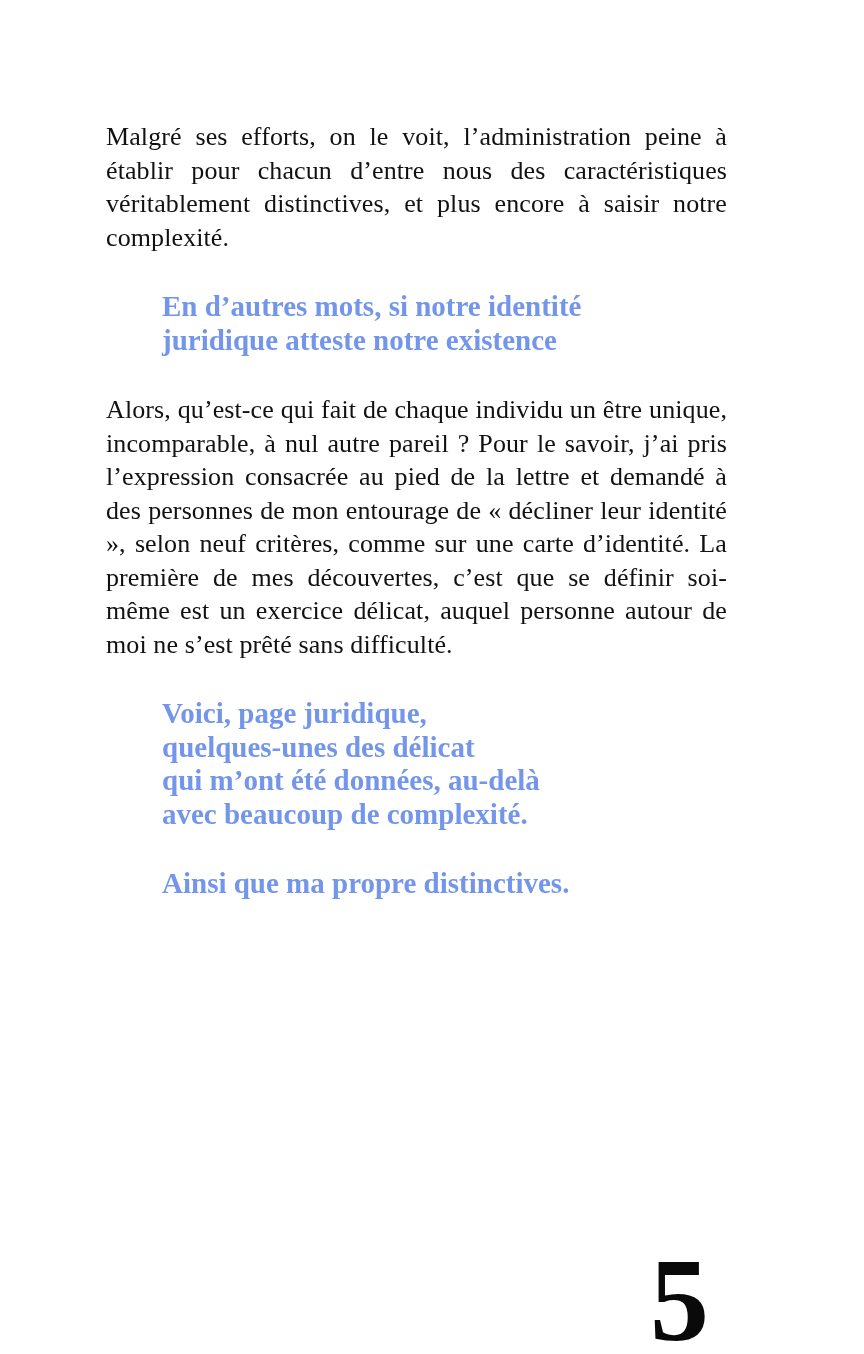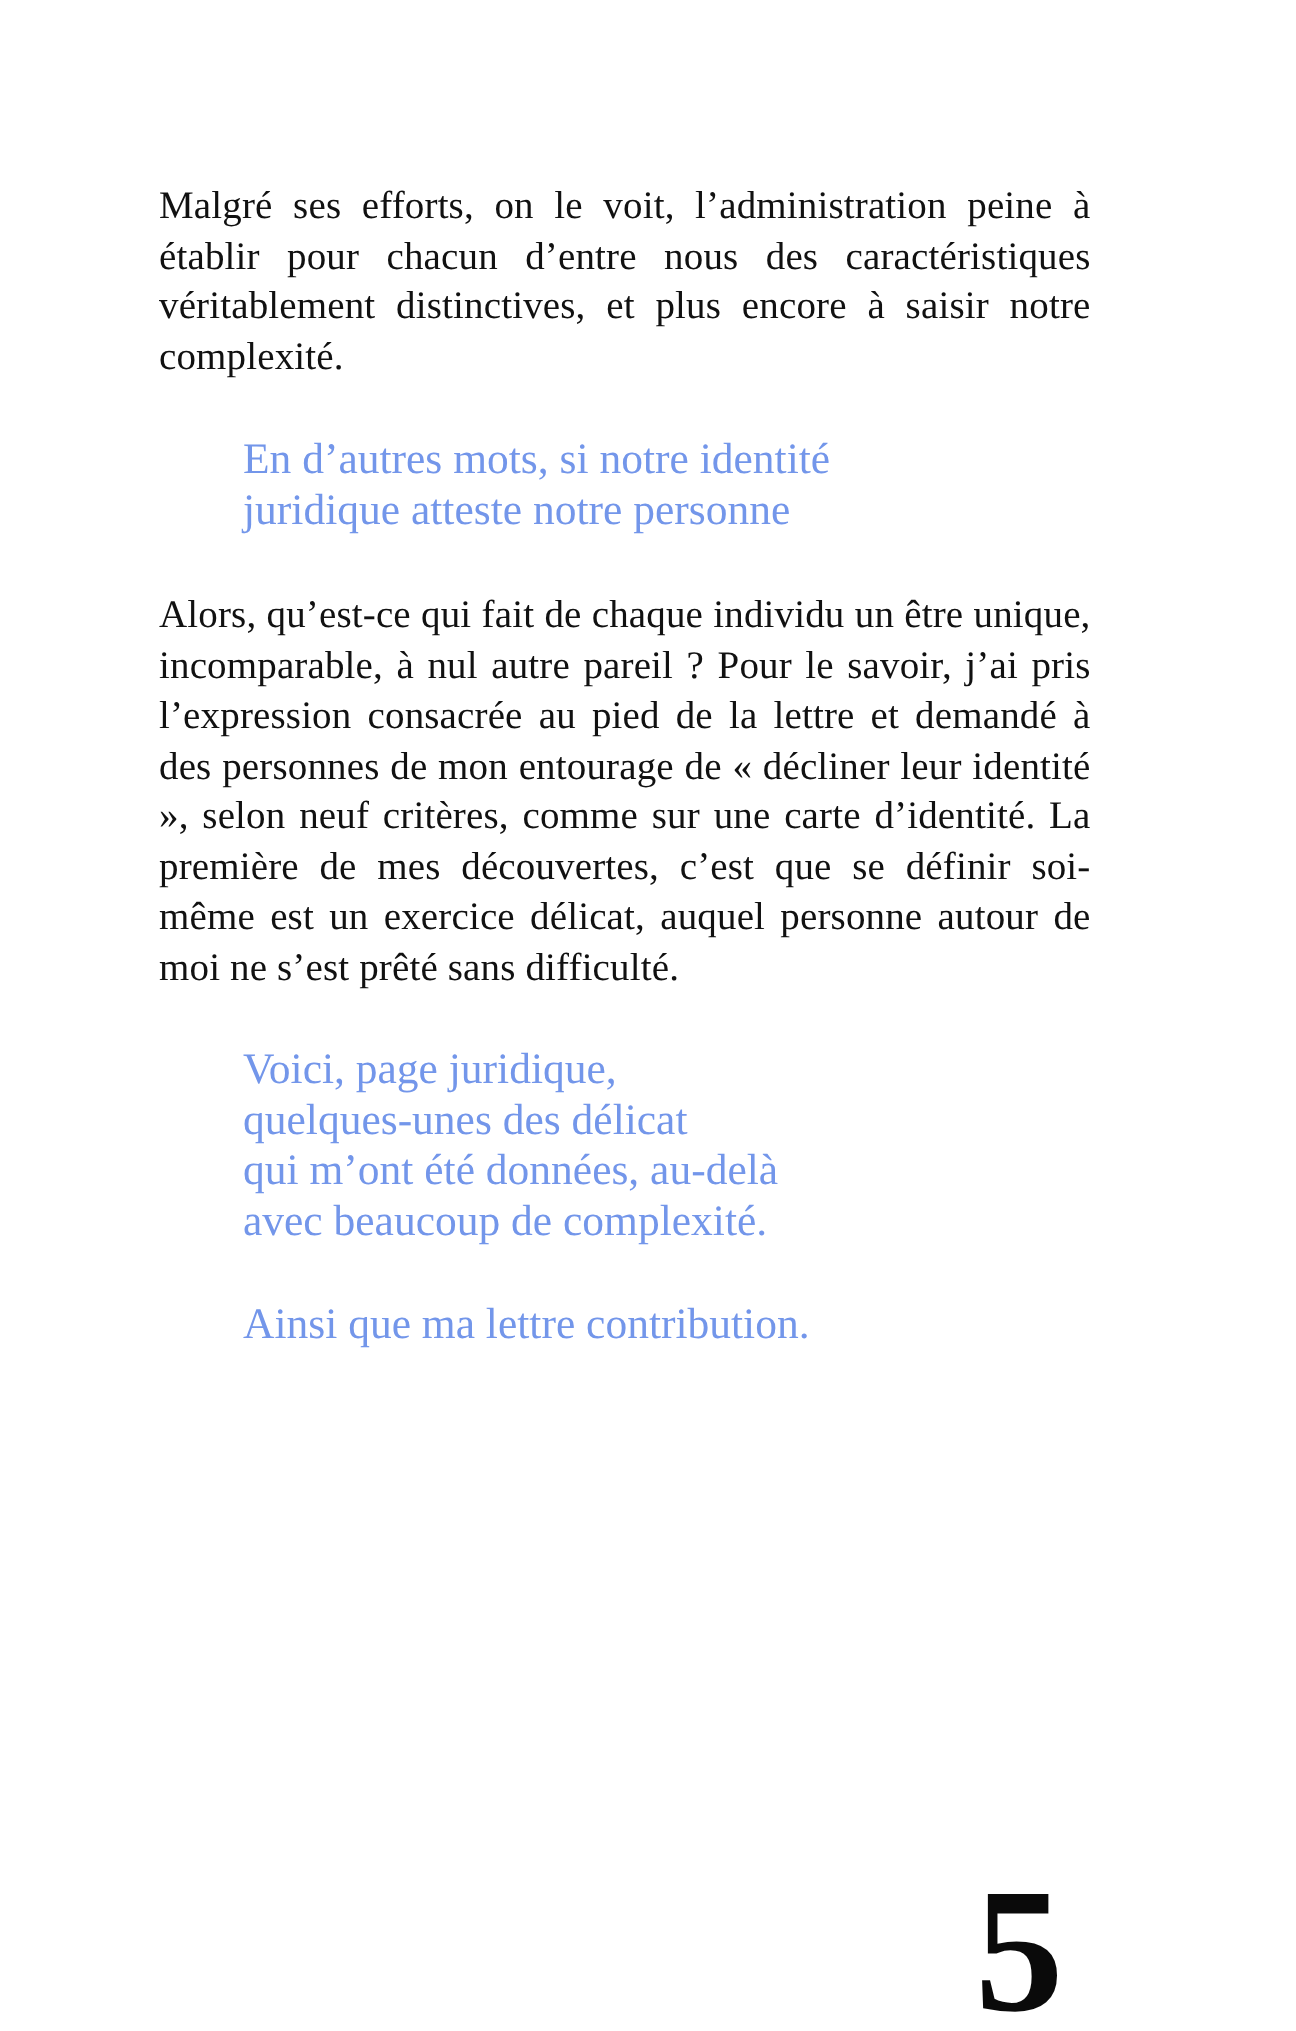--- a/index.html
+++ b/index.html
@@ -26,21 +26,21 @@
     margin: 0 0 36px 0;
     font-size: 26px;
     line-height: 33.5px;
     text-align: justify;
     color: #111111;
     letter-spacing: 0.1px;
   }
   .highlight-block {
     margin: 0 0 36px 56px;
     color: #7396ea;
-    font-weight: 400;
+    font-weight: 700;
     font-size: 29px;
     line-height: 33.5px;
   }
   .highlight-block .hl-line {
     white-space: nowrap;
   }
   .highlight-block.last {
     margin-top: 30px;
     margin-bottom: 0;
   }
@@ -58,32 +58,32 @@
 </head>
 <body>
 
 <div class="page">
   <div class="text-column">
 
     <p class="body-paragraph">Malgré ses efforts, on le voit, l’administration peine à établir pour chacun d’entre nous des caractéristiques véritablement distinctives, et plus encore à saisir notre complexité.</p>
 
     <div class="highlight-block">
       <div class="hl-line">En d’autres mots, si notre identité</div>
-      <div class="hl-line">juridique atteste notre personne</div>
+      <div class="hl-line">juridique atteste notre existence</div>
     </div>
 
     <p class="body-paragraph">Alors, qu’est-ce qui fait de chaque individu un être unique, incomparable, à nul autre pareil ? Pour le savoir, j’ai pris l’expression consacrée au pied de la lettre et demandé à des personnes de mon entourage de « décliner leur identité », selon neuf critères, comme sur une carte d’identité.  La première de mes découvertes, c’est que se définir soi-même est un exercice délicat, auquel personne autour de moi ne s’est prêté sans difficulté.</p>
 
     <div class="highlight-block">
       <div class="hl-line">Voici, page juridique,</div>
       <div class="hl-line">quelques-unes des délicat</div>
       <div class="hl-line">qui m’ont été données, au-delà</div>
       <div class="hl-line">avec beaucoup de complexité.</div>
     </div>
 
     <div class="highlight-block last">
-      <div class="hl-line">Ainsi que ma lettre contribution.</div>
+      <div class="hl-line">Ainsi que ma propre distinctives.</div>
     </div>
 
   </div>
 
   <div class="page-number">5</div>
 </div>
 
 </body></html>

